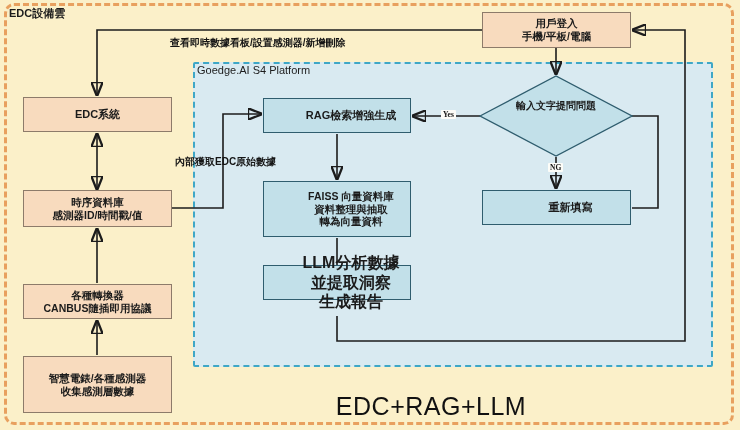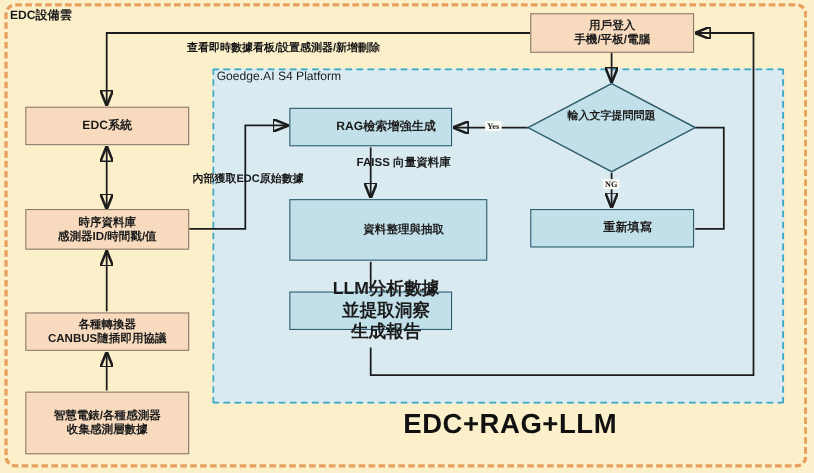--- a/index.html
+++ b/index.html
@@ -27,21 +27,21 @@
   }
   .peach{background:#F8DBBE;border:1.4px solid #8D7B6A;}
   .blue{background:#C2E0E9;border:1.4px solid #2F5D6E;padding-left:28px;}
   .plain{background:transparent;border:none;}
   #box-edc   {left:23px;  top:97px;  width:149px; height:35px; font-size:11px;}
   #box-tsdb  {left:23px;  top:190px; width:149px; height:37px; font-size:10.5px;}
   #box-conv  {left:23px;  top:284px; width:149px; height:35px; font-size:10.5px;}
   #box-meter {left:23px;  top:356px; width:149px; height:57px; font-size:10.5px;}
   #box-login {left:482px; top:12px;  width:149px; height:36px; font-size:10.5px;}
   #box-rag   {left:263px; top:98px;  width:148px; height:35px; font-size:11px;}
-  #box-faiss {left:263px; top:181px; width:180px; height:56px; font-size:10.5px;gap:48px;}
+  #box-faiss {left:263px; top:181px; width:148px; height:56px; font-size:10.5px;}
   #box-llm   {left:263px; top:265px; width:148px; height:35px; font-size:16px;}
   #box-refill{left:482px; top:190px; width:149px; height:35px; font-size:11px;text-align:center;}
   #diamond-label{left:480px; top:66px; width:152px; height:80px; font-size:10px;}
   .edge-label{
     position:absolute;font-weight:bold;font-size:10px;color:#151515;white-space:nowrap;
   }
   #lbl-view {left:170px; top:36px;}
   #lbl-fetch{left:175px; top:155px;}
   #lbl-yes, #lbl-ng{
     font-size:7.5px;background:#FDFDF8;padding:0 2px;border-radius:1px;font-family:Liberation Serif, serif;
@@ -49,22 +49,22 @@
   #lbl-yes{left:441px; top:110px;}
   #lbl-ng {left:548px; top:163px;}
   #outer-label{
     position:absolute;left:9px;top:6px;font-size:11px;font-weight:bold;white-space:nowrap;
   }
   #platform-label{
     position:absolute;left:197px;top:64px;font-size:11px;font-weight:400;
     color:#1c1c1c;white-space:nowrap;
   }
   #title{
-    position:absolute;left:301px;top:372px;width:260px;text-align:right;
-    font-size:25px;font-weight:700;color:#111;letter-spacing:0.5px;
+    position:absolute;left:301px;top:392px;width:260px;text-align:center;
+    font-size:25px;font-weight:400;color:#111;letter-spacing:0.5px;
   }
 </style>
 </head>
 <body>
 
 <div class="canvas">
 
   <div class="outer-border"></div>
   <div id="outer-label">EDC設備雲</div>
 

